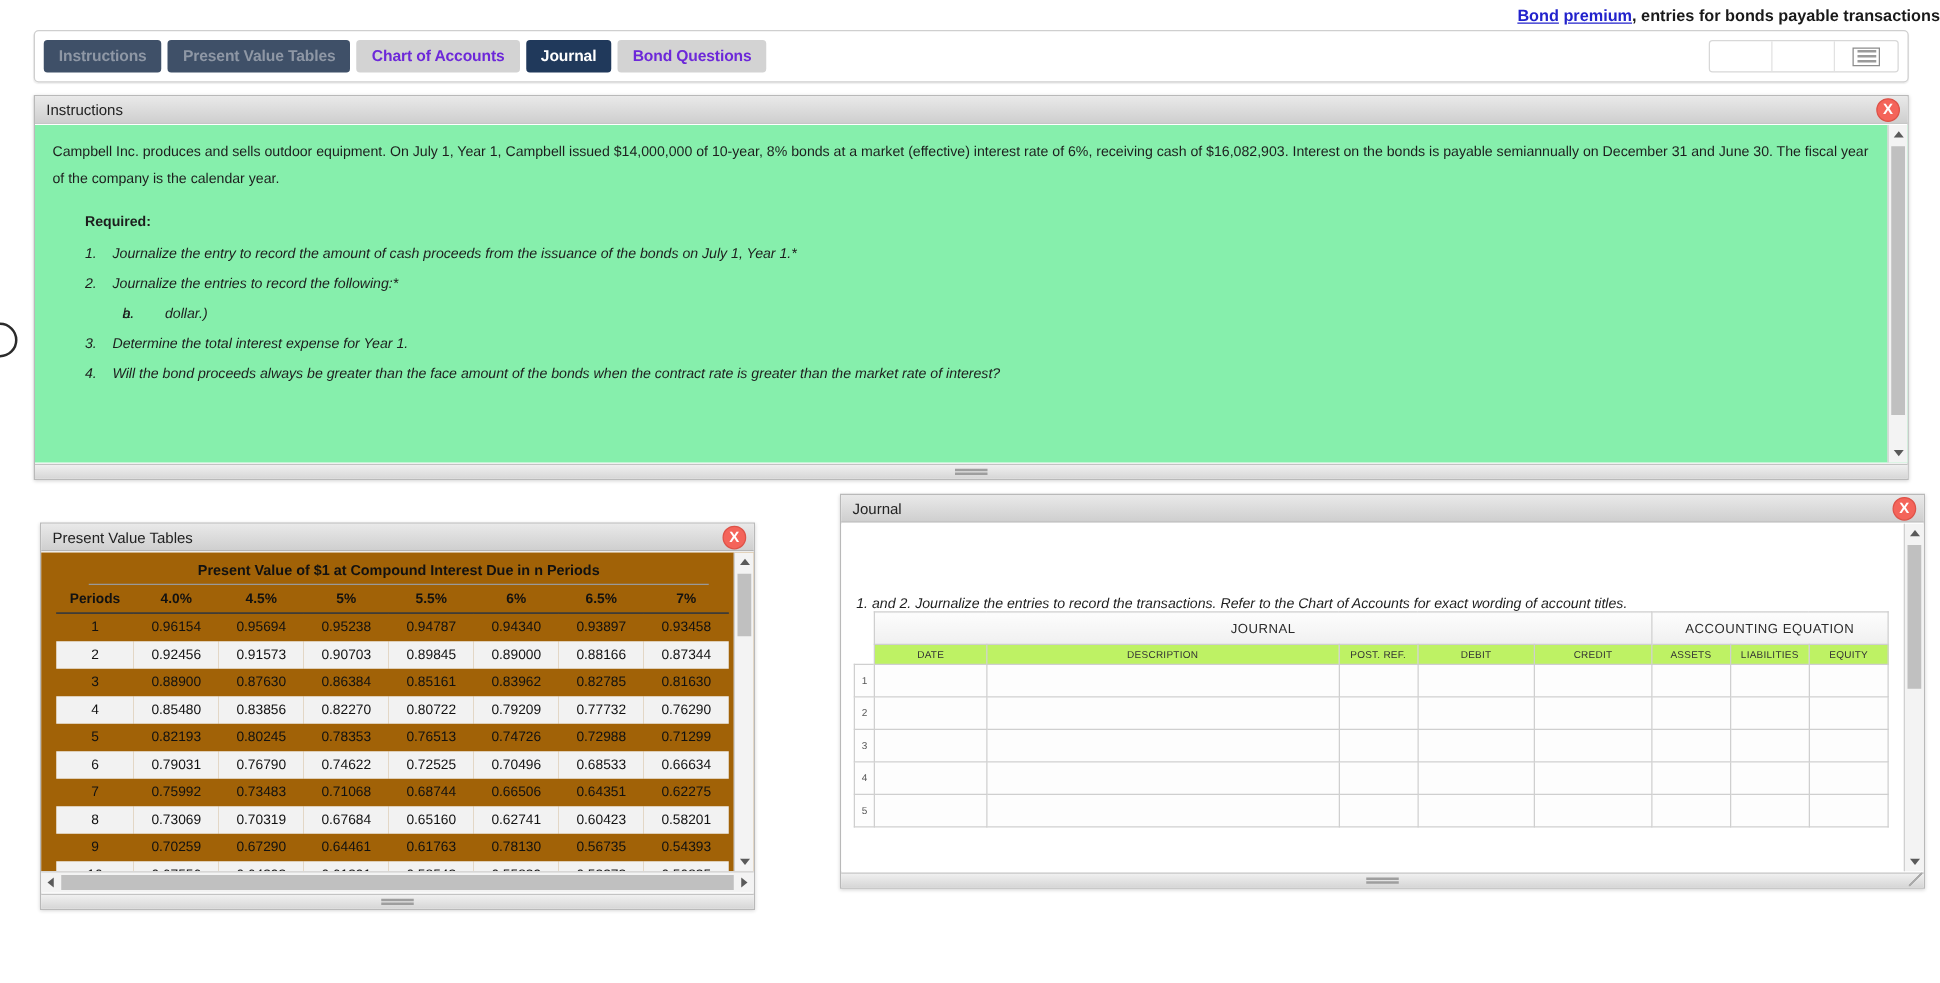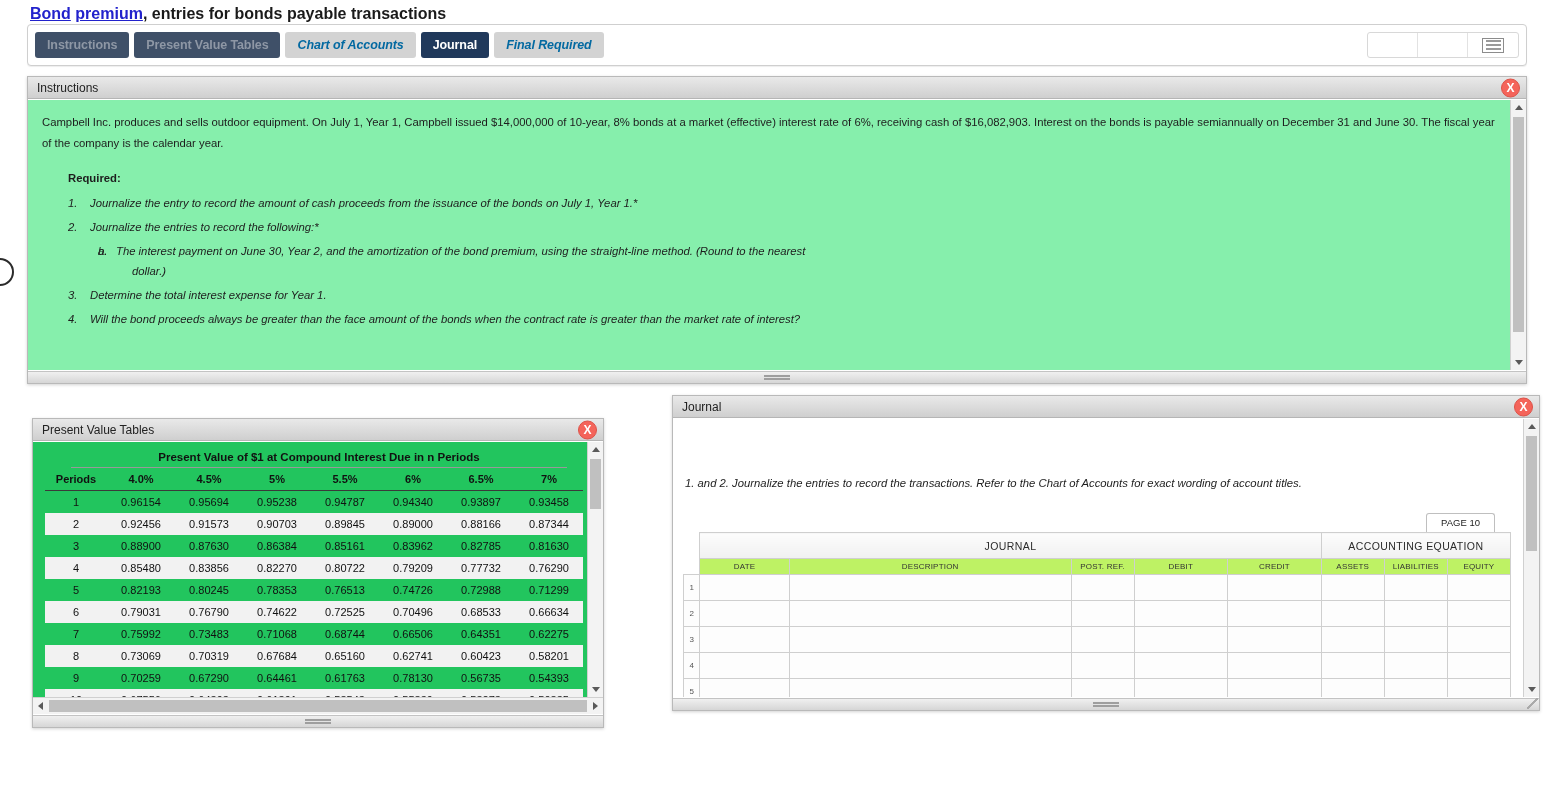--- a/index.html
+++ b/index.html
@@ -7,24 +7,25 @@
     margin: 0; padding: 0;
     width: 1552px; height: 786px;
     background: #ffffff;
     font-family: "Liberation Sans", sans-serif;
     overflow: hidden;
   }
 
   
   .title-bar {
     padding: 5px 0 0 30px;
-    font-size: 16px;
+    font-size: 13px;
     font-weight: bold;
     color: #1a1a1a;
     white-space: nowrap;
+    text-align: right;
   }
   .title-link {
     color: #2222cc;
     text-decoration: underline;
     font-weight: bold;
     cursor: pointer;
   }
 
   
   .tabbar {
@@ -46,21 +47,21 @@
     margin-right: 5px;
     display: flex;
     align-items: center;
     font-size: 12.5px;
     font-weight: bold;
     cursor: pointer;
     white-space: nowrap;
     letter-spacing: -0.1px;
   }
   .tab.dim      { background: #3f5068; color: #8e97a5; }
-  .tab.light    { background: #d3d3d3; color: #0369a1; font-style: italic; }
+  .tab.light    { background: #d3d3d3; color: #6d28d9; }
   .tab.active   { background: #20395b; color: #ffffff; }
 
   .tabbar-right {
     margin-left: auto;
     display: flex;
     height: 26px;
     border: 1px solid #d8d8d8;
     border-radius: 3px;
     background: #fff;
   }
@@ -182,21 +183,21 @@
     position: absolute; left: 2px; right: 2px;
     background: #c0c0c0;
     cursor: grab;
   }
 
   
   #pvtables { left: 32px; top: 418px; width: 572px; height: 310px; }
   .pv-body {
     position: absolute;
     left: 0; right: 0; top: 23px; bottom: 30px;
-    background: #22c55e;
+    background: #a16207;
     overflow: hidden;
   }
   .pv-inner { padding: 6px 20px 0 12px; }
   .pv-caption {
     text-align: center;
     font-size: 11.5px; font-weight: bold;
     color: #111; padding: 3px 0 4px 0;
     border-bottom: 1px solid #999;
     margin: 0 16px 0 26px;
   }
@@ -327,21 +328,21 @@
 <div class="title-bar">
   <span class="title-link">Bond</span>
   <span> </span><span class="title-link">premium</span><span>, entries for bonds payable transactions</span>
 </div>
 
 <div class="tabbar">
   <div class="tab dim">Instructions</div>
   <div class="tab dim">Present Value Tables</div>
   <div class="tab light">Chart of Accounts</div>
   <div class="tab active">Journal</div>
-  <div class="tab light">Final Required</div>
+  <div class="tab light">Bond Questions</div>
 
   <div class="tabbar-right">
     <div class="tb-btn"></div>
     <div class="tb-btn"></div>
     <div class="tb-btn">
       <span class="ham">
           <i></i>
           <i></i>
           <i></i>
         </span>
@@ -366,21 +367,20 @@
         </li>
         <li>
           <span class="num">2.</span>
           <span>Journalize the entries to record the following:*</span>
         </li>
         <li class="sub" style="padding-left:74px">
           <span class="num" style="left:56px">a.</span>
         </li>
         <li class="sub" style="padding-left:74px">
           <span class="num" style="left:56px">b.</span>
-          <span>The interest payment on June 30, Year 2, and the amortization of the bond premium, using the straight-line method. (Round to the nearest</span>
           <span class="cont">dollar.)</span>
         </li>
         <li>
           <span class="num">3.</span>
           <span>Determine the total interest expense for Year 1.</span>
         </li>
         <li>
           <span class="num">4.</span>
           <span>Will the bond proceeds always be greater than the face amount of the bonds when the contract rate is greater than the market rate of interest?</span>
         </li>
@@ -559,23 +559,20 @@
 
 <div class="panel" id="journal">
   <div class="panel-head">
     <span>Journal</span>
     <span class="close-x">X</span>
   </div>
 
   <div class="j-body">
     <div class="j-note">1. and 2. Journalize the entries to record the transactions. Refer to the Chart of Accounts for exact wording of account titles.</div>
 
-    <div class="page-tab-wrap">
-      <div class="page-tab">PAGE 10</div>
-    </div>
 
     <div class="j-tablewrap">
       <table class="jt">
         <colgroup>
           <col class="rownum-col" style="width:16px">
           <col style="width:88px">
             <col style="width:277px">
             <col style="width:62px">
           <col style="width:92px">
             <col style="width:92px">

